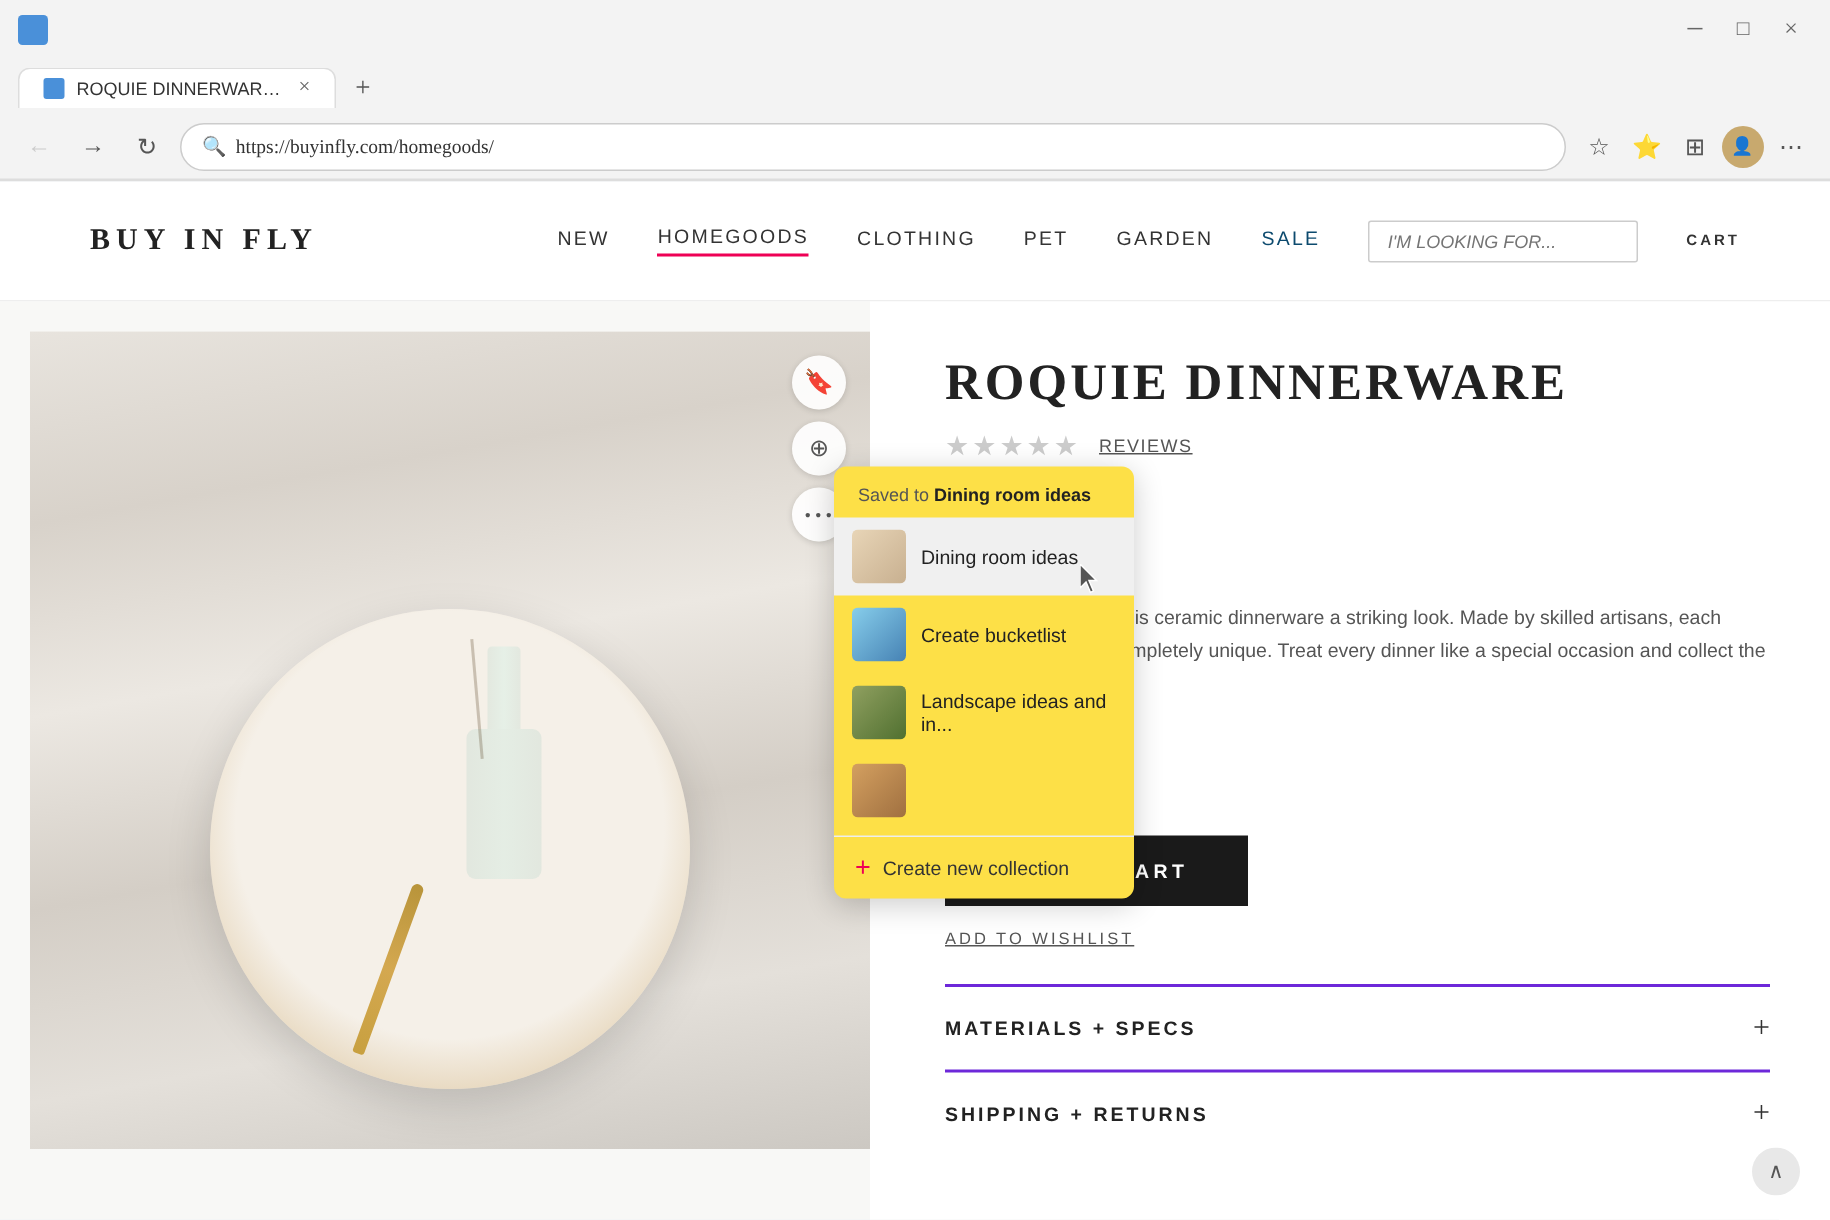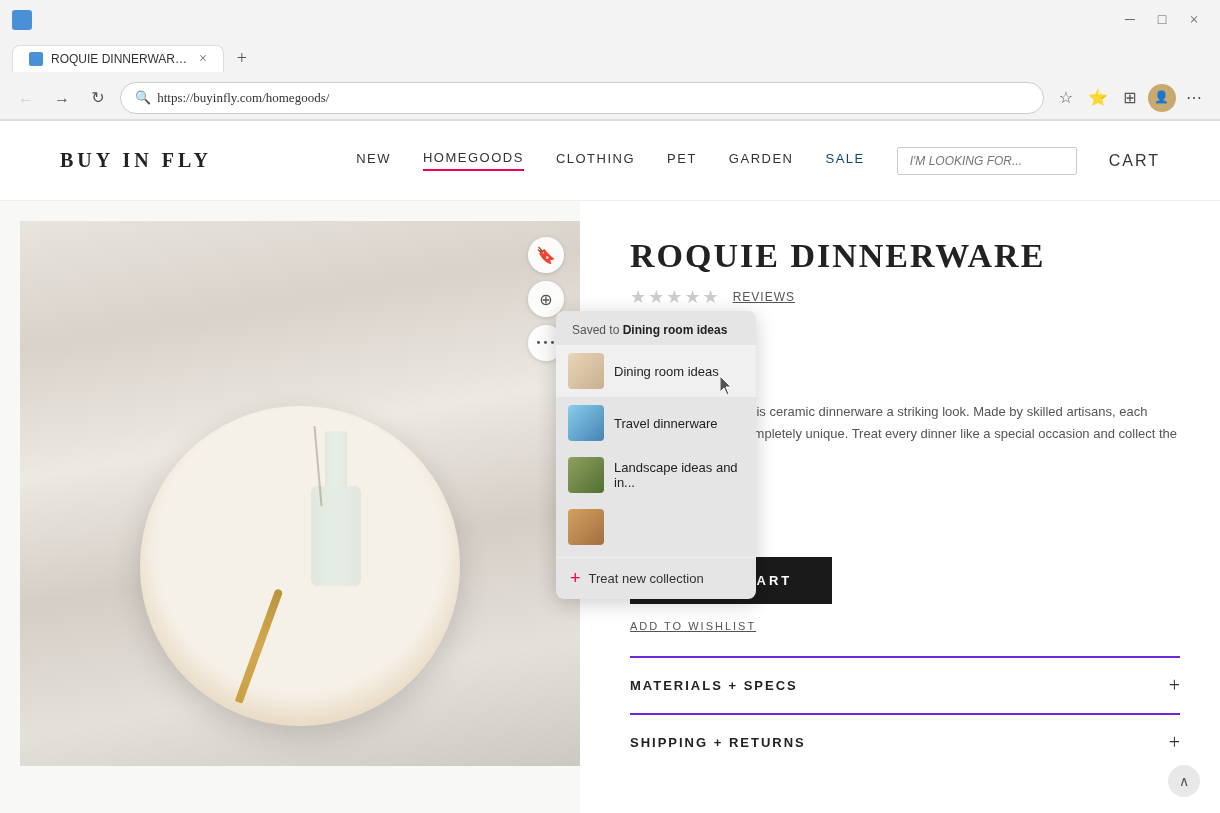--- a/index.html
+++ b/index.html
@@ -208,25 +208,25 @@
       border-radius: 2px;
       padding: 6px 12px;
       font-size: 12px;
       color: #999;
       width: 180px;
       font-family: Arial, sans-serif;
       font-style: italic;
     }
 
     .cart-label {
-      font-size: 16px;
+      font-size: 10px;
       letter-spacing: 2px;
       text-transform: uppercase;
       font-family: Arial, sans-serif;
-      font-weight: 400;
+      font-weight: 700;
       cursor: pointer;
       color: #333;
     }
 
     
     .main-content {
       display: flex;
       background: #f8f8f6;
       min-height: calc(813px - 200px);
     }
@@ -412,21 +412,21 @@
       font-size: 20px;
       color: #333;
       font-weight: 300;
     }
 
     
     .saved-dropdown {
       position: absolute;
       top: 190px;
       left: 556px;
-      background: #e5e5e5;
+      background: #fde047;
       border-radius: 8px;
       box-shadow: 0 4px 20px rgba(0,0,0,0.2);
       width: 200px;
       z-index: 100;
       overflow: hidden;
     }
 
     .saved-header {
       padding: 12px 16px 8px;
       font-size: 12px;
@@ -713,40 +713,40 @@
       <div class="collection-thumb">
         <div class="thumb-dining"></div>
       </div>
       <span class="collection-name">Dining room ideas</span>
     </div>
 
     <div class="collection-item">
       <div class="collection-thumb">
         <div class="thumb-travel"></div>
       </div>
-      <span class="collection-name">Travel dinnerware</span>
+      <span class="collection-name">Create bucketlist</span>
     </div>
 
     <div class="collection-item">
       <div class="collection-thumb">
         <div class="thumb-landscape"></div>
       </div>
       <span class="collection-name">Landscape ideas and in...</span>
     </div>
 
     <div class="collection-item">
       <div class="collection-thumb">
         <div class="thumb-food"></div>
       </div>
       <span class="collection-name"></span>
     </div>
 
     <div class="create-collection">
       <span class="create-icon">+</span>
-      <span>Treat new collection</span>
+      <span>Create new collection</span>
     </div>
   </div>
 
   <div class="cursor-arrow">
     <svg width="16" height="20" viewBox="0 0 16 20">
       <path d="M0 0 L0 16 L4 12 L7 19 L9 18 L6 11 L11 11 Z" fill="#555" stroke="white" stroke-width="1"></path>
     </svg>
   </div>
 
 </div>

